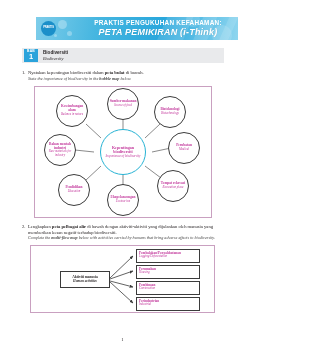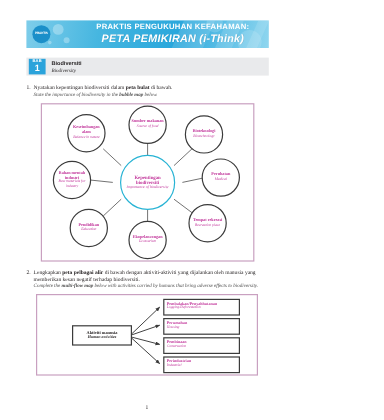--- a/index.html
+++ b/index.html
@@ -12,21 +12,21 @@
     height: 350px;
     overflow: hidden;
     font-family: "Liberation Serif", serif;
     color: #231f20;
     position: relative;
   }
 
   
   .banner {
     position: absolute;
-    left: 22px;
+    left: 36px;
     top: 17px;
     width: 202px;
     height: 23px;
     background: linear-gradient(100deg, #7ecdea 0%, #46b6e0 30%, #29a7dc 62%, #8fd6ef 100%);
     overflow: hidden;
   }
   .banner .bubble {
     position: absolute;
     border-radius: 50%;
     background: rgba(255,255,255,0.30);

